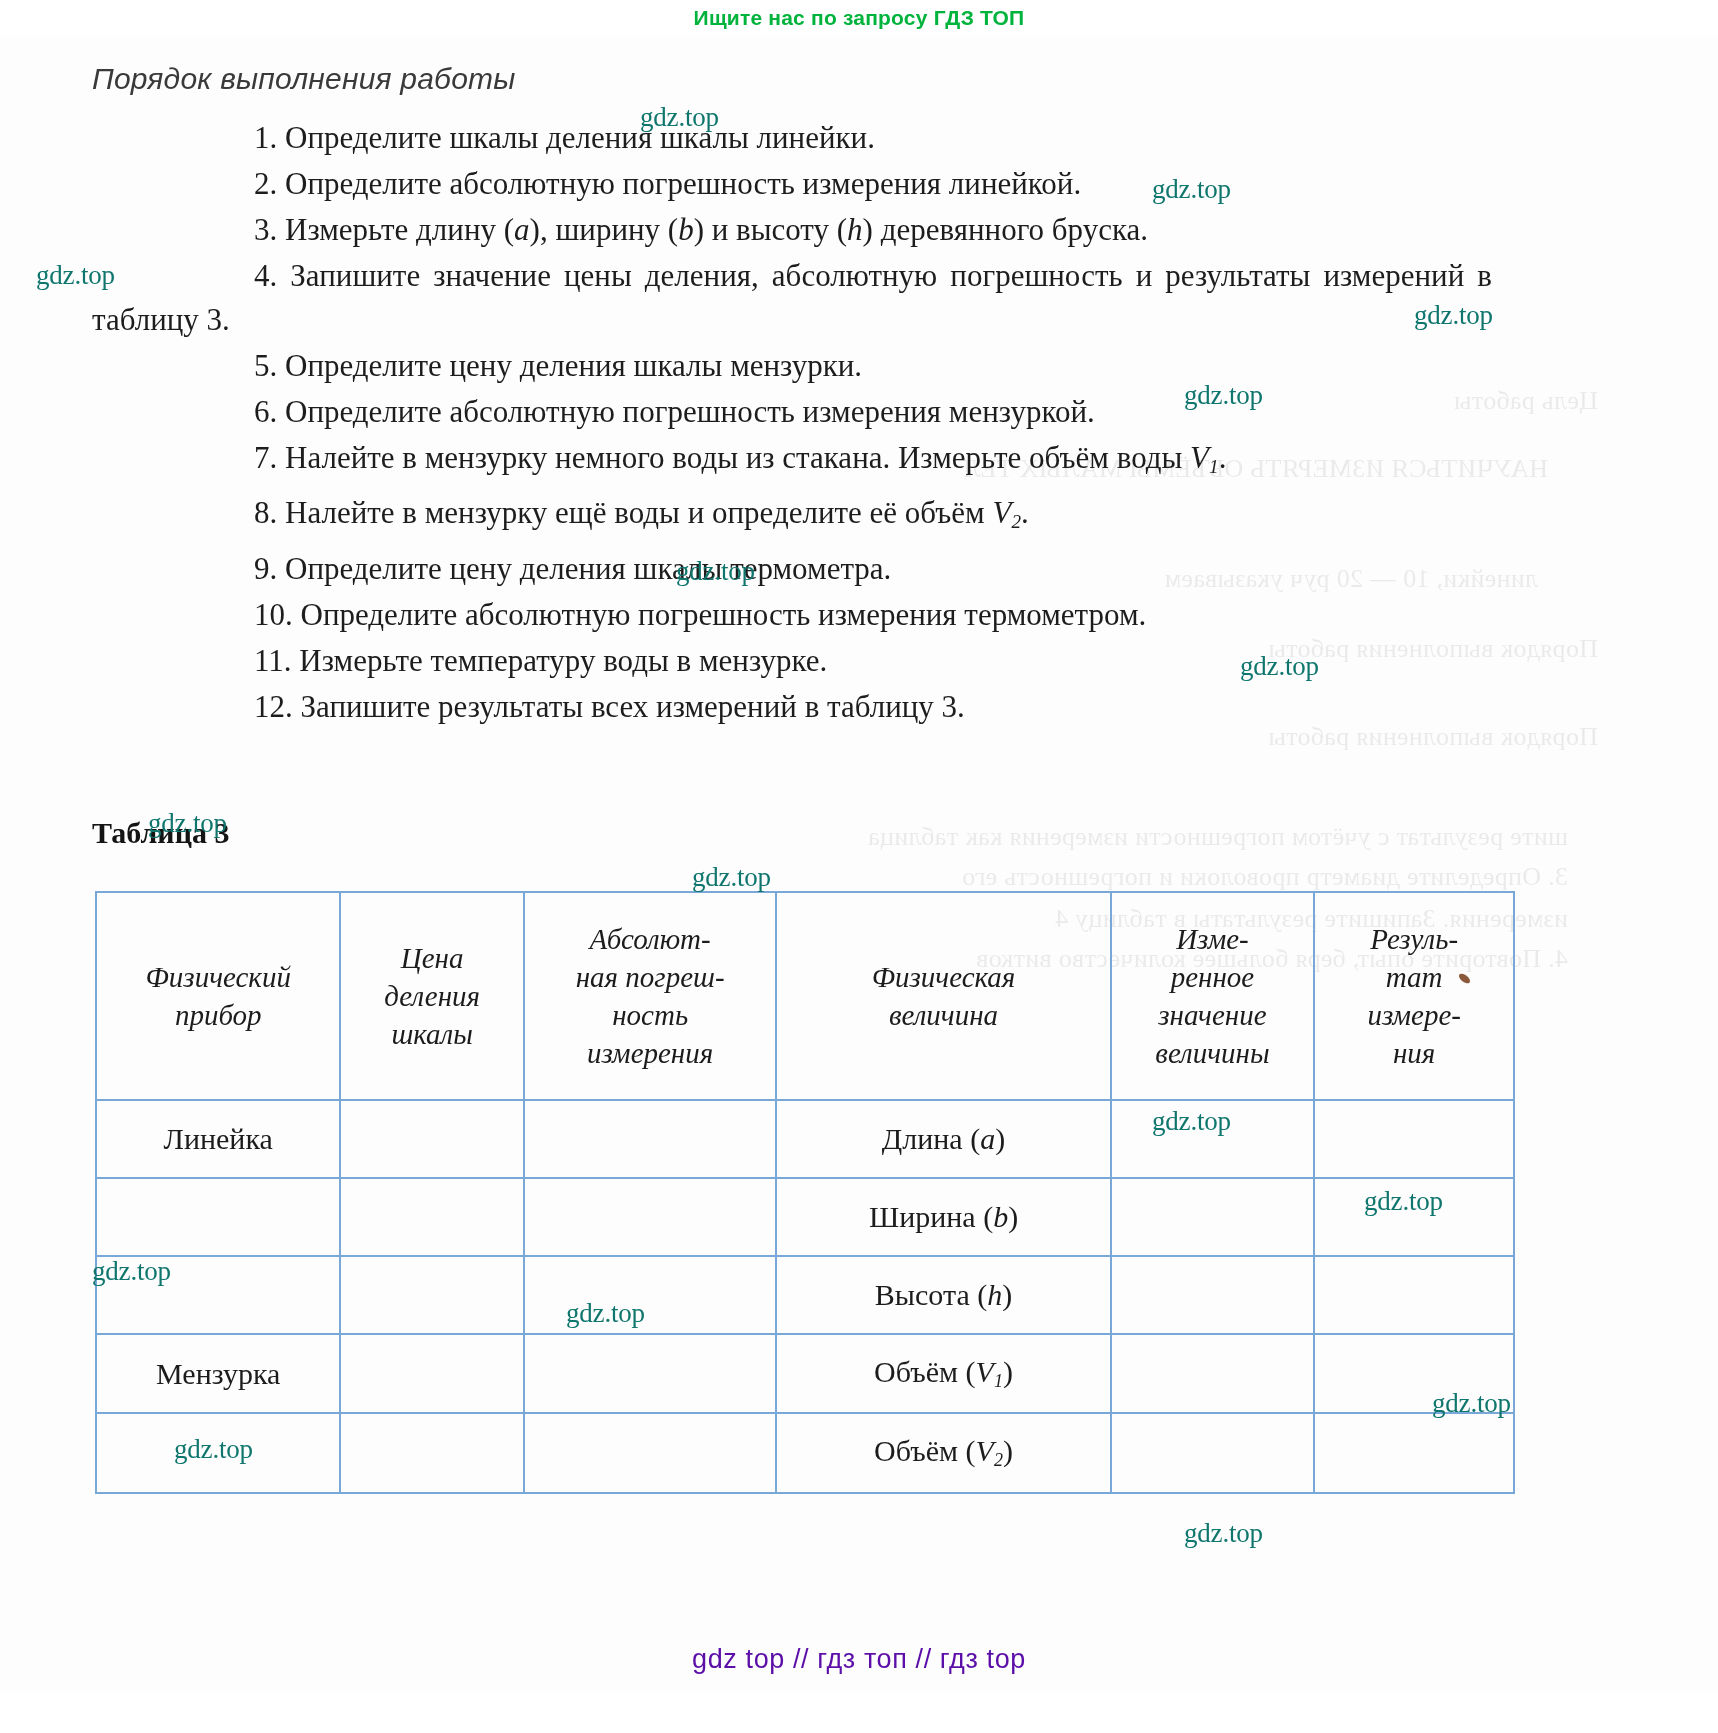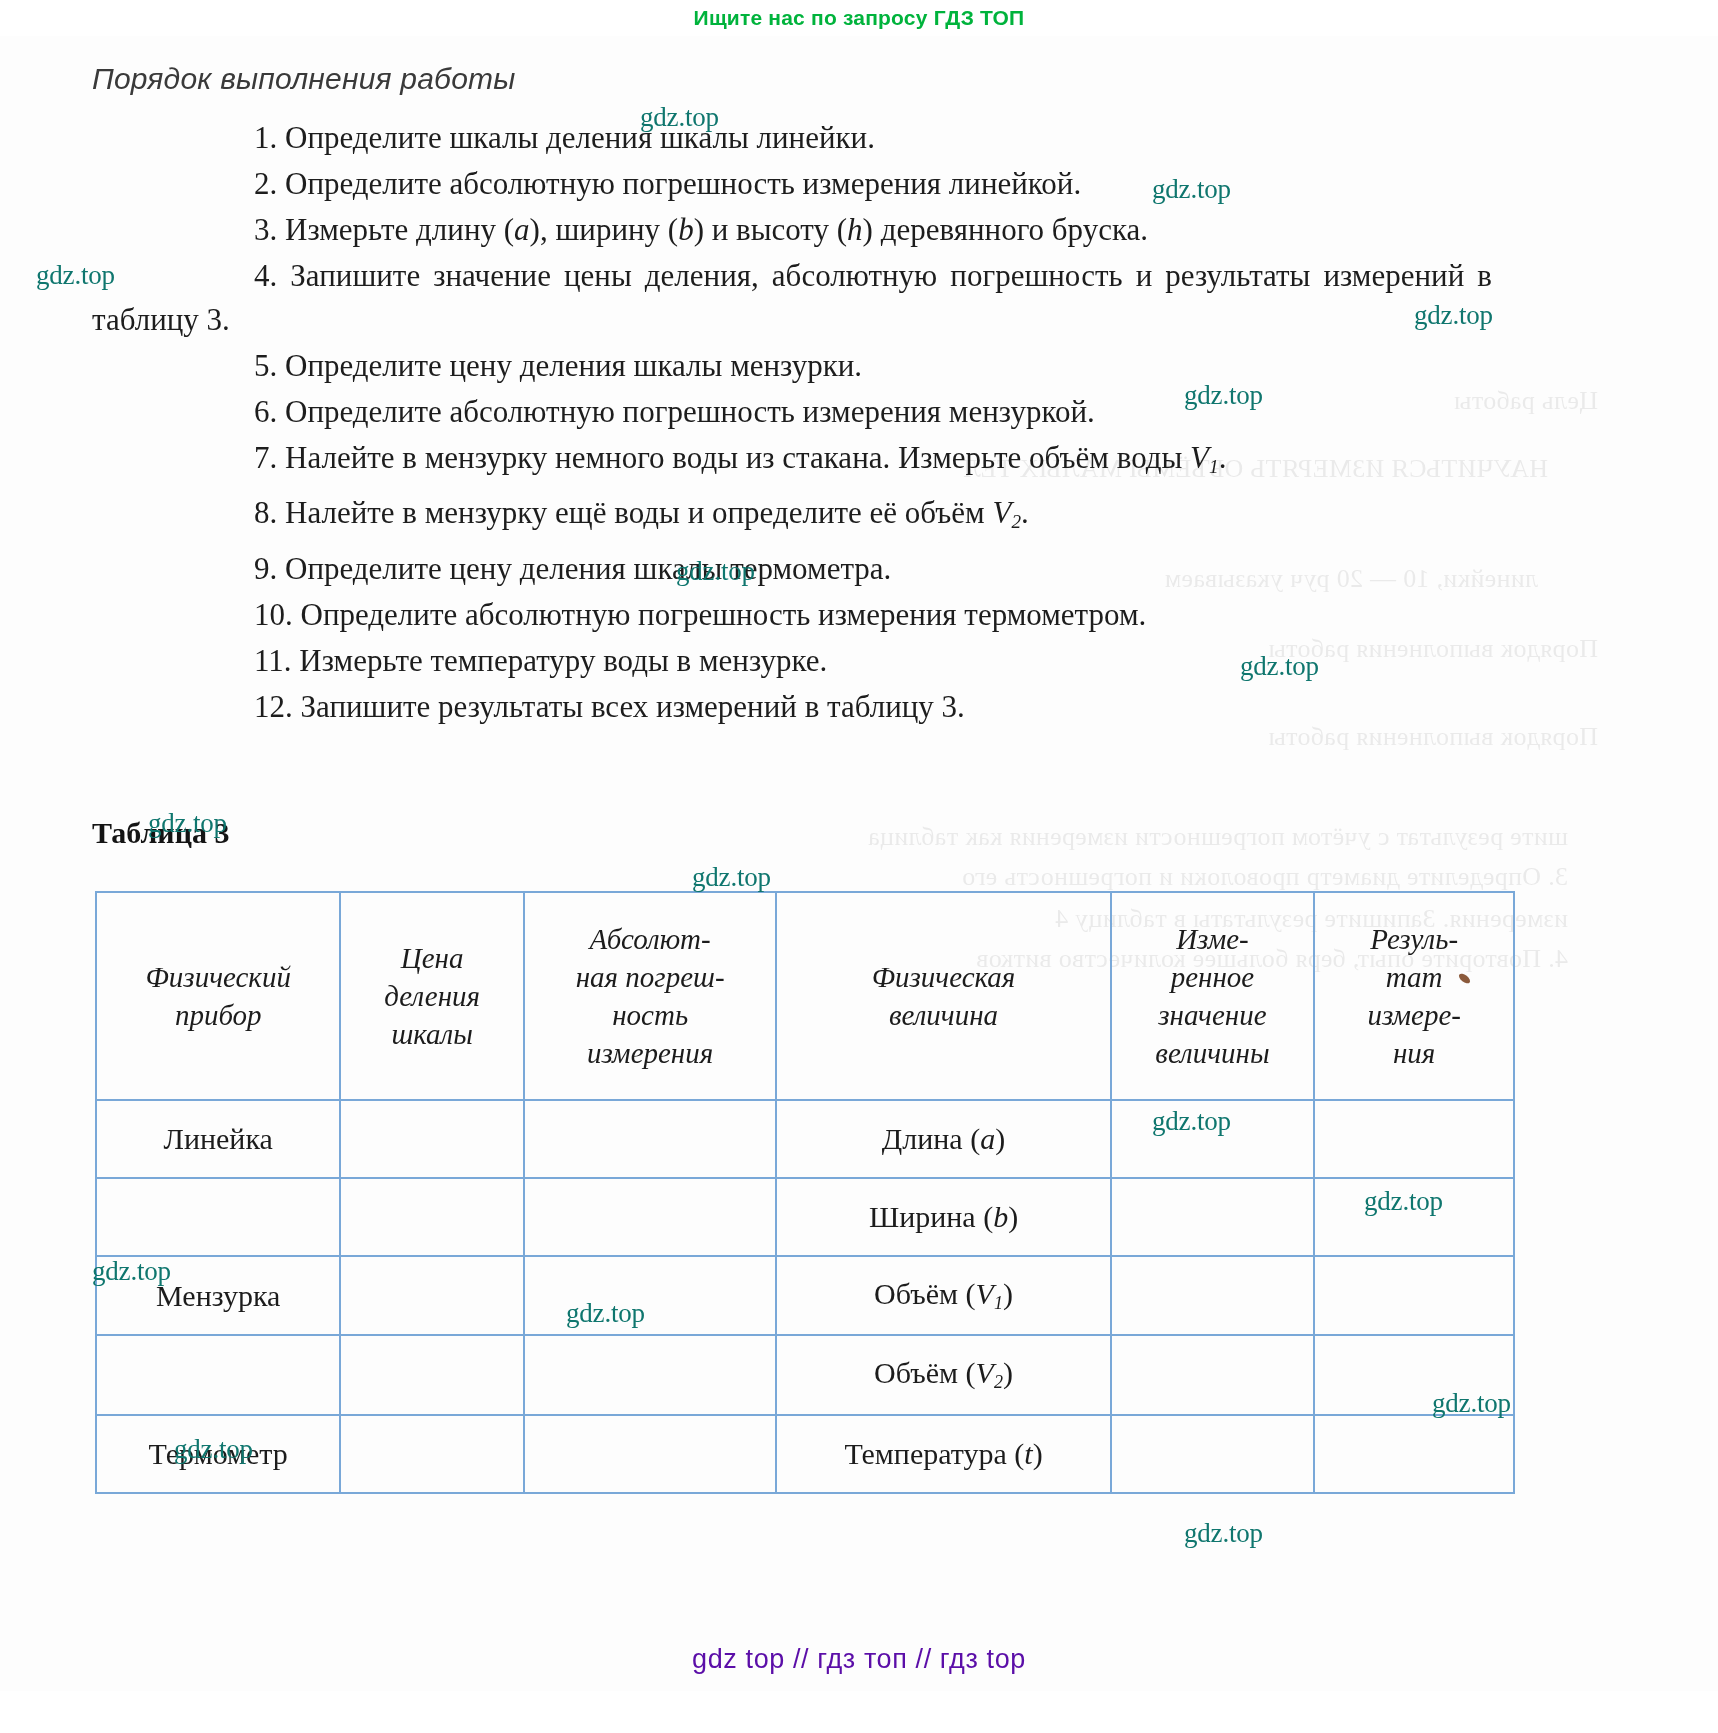--- a/index.html
+++ b/index.html
@@ -314,40 +314,40 @@
             </tr>
             <tr>
               <td class="c1"></td>
               <td class="c2"></td>
               <td class="c3"></td>
               <td class="c4 qty">Ширина (<i>b</i>)</td>
               <td class="c5"></td>
               <td class="c6"></td>
             </tr>
             <tr>
+              <td class="c1"></td>
+              <td class="c2"></td>
+              <td class="c3"></td>
+              <td class="c4 qty">Высота (<i>h</i>)</td>
+              <td class="c5"></td>
+              <td class="c6"></td>
+            </tr>
+            <tr>
               <td class="c1">Мензурка</td>
               <td class="c2"></td>
               <td class="c3"></td>
               <td class="c4 qty">Объём (<i>V</i><sub>1</sub>)</td>
               <td class="c5"></td>
               <td class="c6"></td>
             </tr>
             <tr>
               <td class="c1"></td>
               <td class="c2"></td>
               <td class="c3"></td>
               <td class="c4 qty">Объём (<i>V</i><sub>2</sub>)</td>
-              <td class="c5"></td>
-              <td class="c6"></td>
-            </tr>
-            <tr>
-              <td class="c1">Термометр</td>
-              <td class="c2"></td>
-              <td class="c3"></td>
-              <td class="c4 qty">Температура (<i>t</i>)</td>
               <td class="c5"></td>
               <td class="c6"></td>
             </tr>
           </tbody>
       </table>
     </div>
 
   </div>
 
   <div id="wm-host">

